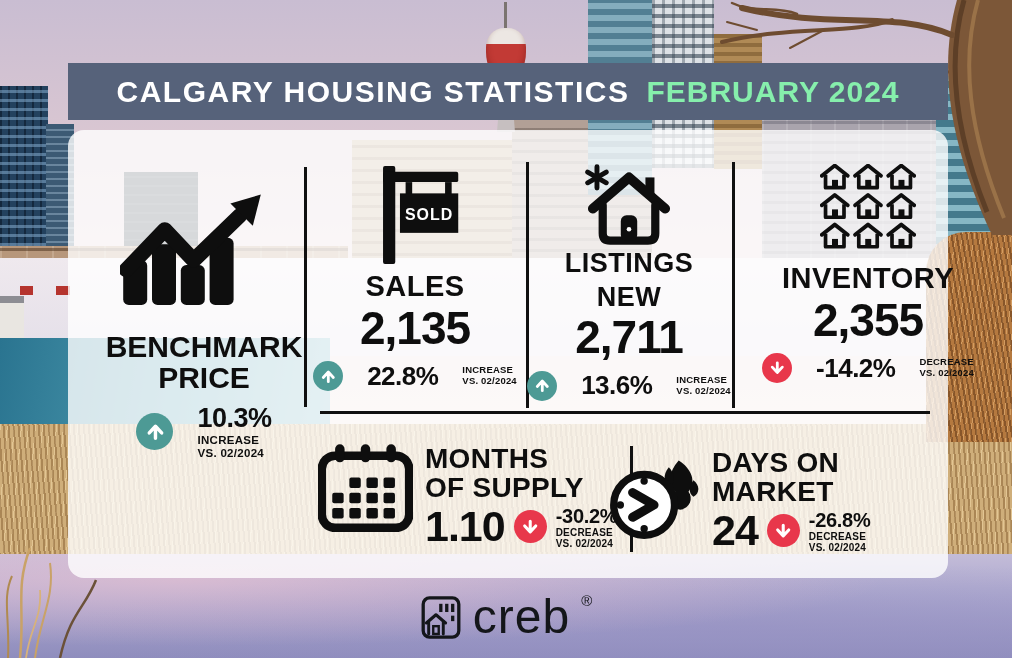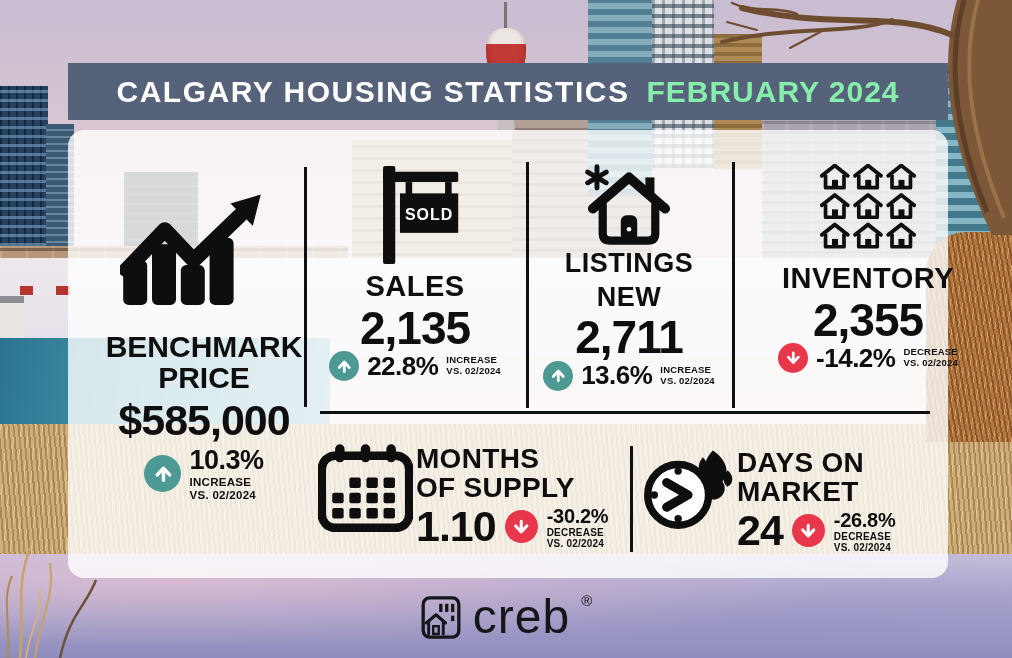--- a/index.html
+++ b/index.html
@@ -86,35 +86,35 @@
   .hdiv{position:absolute;left:252px;top:281px;width:610px;height:2.5px;background:#101010;}
   .col{position:absolute;text-align:center;}
   .col-benchmark{left:0;top:0;width:272px;}
   .col-sales{left:236px;top:0;width:222px;}
   .col-listings{left:458px;top:0;width:206px;}
   .col-inventory{left:692px;top:0;width:216px;}
   .stat-label{font-size:29px;font-weight:800;line-height:1.02;letter-spacing:.5px;}
   .stat-value{font-size:46px;font-weight:800;letter-spacing:-1px;line-height:1.0;margin-top:3px;}
   .bm-label{font-size:30px;font-weight:800;line-height:1.02;}
   .bm-value{font-size:43px;font-weight:800;letter-spacing:-1px;margin-top:3px;}
-  .chg-row{display:flex;align-items:center;justify-content:center;gap:8px;margin-top:0;}
+  .chg-row{display:flex;align-items:center;justify-content:center;gap:24px;margin-top:10px;}
   .chg-circle{border-radius:50%;display:flex;align-items:center;justify-content:center;flex:0 0 auto;}
   .c30{width:30px;height:30px;} .c33{width:33px;height:33px;} .c37{width:37px;height:37px;}
   .up{background:#4d9a95;} .down{background:#e8374b;}
   .chg-circle svg{width:62%;height:62%;}
   .chg-circle.flip svg{transform:rotate(180deg);}
   .chg-pct{font-size:26px;font-weight:800;letter-spacing:-.5px;}
   .chg-notes{font-size:9.5px;font-weight:700;line-height:1.12;text-align:left;letter-spacing:.2px;}
   .bm-chg-col{text-align:left;}
   .bm-chg-col .chg-pct{font-size:27px;}
   .bm-chg-col .note{font-size:11.5px;font-weight:700;line-height:1.15;letter-spacing:.3px;}
   
-  .group{position:absolute;display:flex;gap:3px;align-items:flex-start;text-align:left;}
+  .group{position:absolute;display:flex;gap:12px;align-items:flex-start;text-align:left;}
   .grp-months{left:250px;top:314px;}
-  .grp-days{left:574px;top:318px;}
+  .grp-days{left:540px;top:318px;align-items:center;}
   .grp-label{font-size:28px;font-weight:800;line-height:1.05;letter-spacing:.3px;}
   .grp-valrow{display:flex;align-items:center;gap:9px;margin-top:2px;}
   .grp-value{font-size:43px;font-weight:800;letter-spacing:-1px;line-height:1;}
   .grp-notes{text-align:left;line-height:1.1;}
   .grp-notes .pct{font-size:20px;font-weight:800;letter-spacing:-.3px;}
   .grp-notes .note{font-size:10px;font-weight:700;letter-spacing:.2px;}
   
   .footer{position:absolute;left:0;top:594px;width:1012px;display:flex;align-items:flex-start;
     justify-content:center;gap:11px;z-index:6;color:#14161a;}
   .brand{font-size:48px;font-weight:400;letter-spacing:1px;line-height:.95;}
@@ -185,21 +185,20 @@
       <svg class="icon" style="margin-top:60px" width="168" height="118" viewBox="0 0 210 140">
         <rect x="4" y="84" width="30" height="56" rx="7" fill="#0e0e0e"></rect>
         <rect x="40" y="64" width="30" height="76" rx="7" fill="#0e0e0e"></rect>
         <rect x="76" y="90" width="30" height="50" rx="7" fill="#0e0e0e"></rect>
         <rect x="112" y="56" width="30" height="84" rx="7" fill="#0e0e0e"></rect>
         <path d="M8 96 L56 46 L92 84 L150 28" stroke="#0e0e0e" stroke-width="19" fill="none" stroke-linecap="round" stroke-linejoin="round"></path>
         <polygon points="176,2 166,41 138,13" fill="#0e0e0e"></polygon>
       </svg>
       <div class="bm-label" style="margin-top:24px">BENCHMARK</div>
       <div class="bm-label">PRICE</div>
-      <div class="bm-value">$585,000</div>
       <div class="chg-row">
         <span class="chg-circle c37 up">
           <svg viewBox="0 0 24 24">
               <path d="M12 19 L12 8 M5.5 13.5 L12 6.5 L18.5 13.5" stroke="#fff" stroke-width="3.6" fill="none" stroke-linecap="round" stroke-linejoin="round"></path>
             </svg>
         </span>
         <span class="bm-chg-col">
           <div class="chg-pct">10.3%</div>
           <div class="note">INCREASE</div>
           <div class="note">VS. 02/2024</div>

